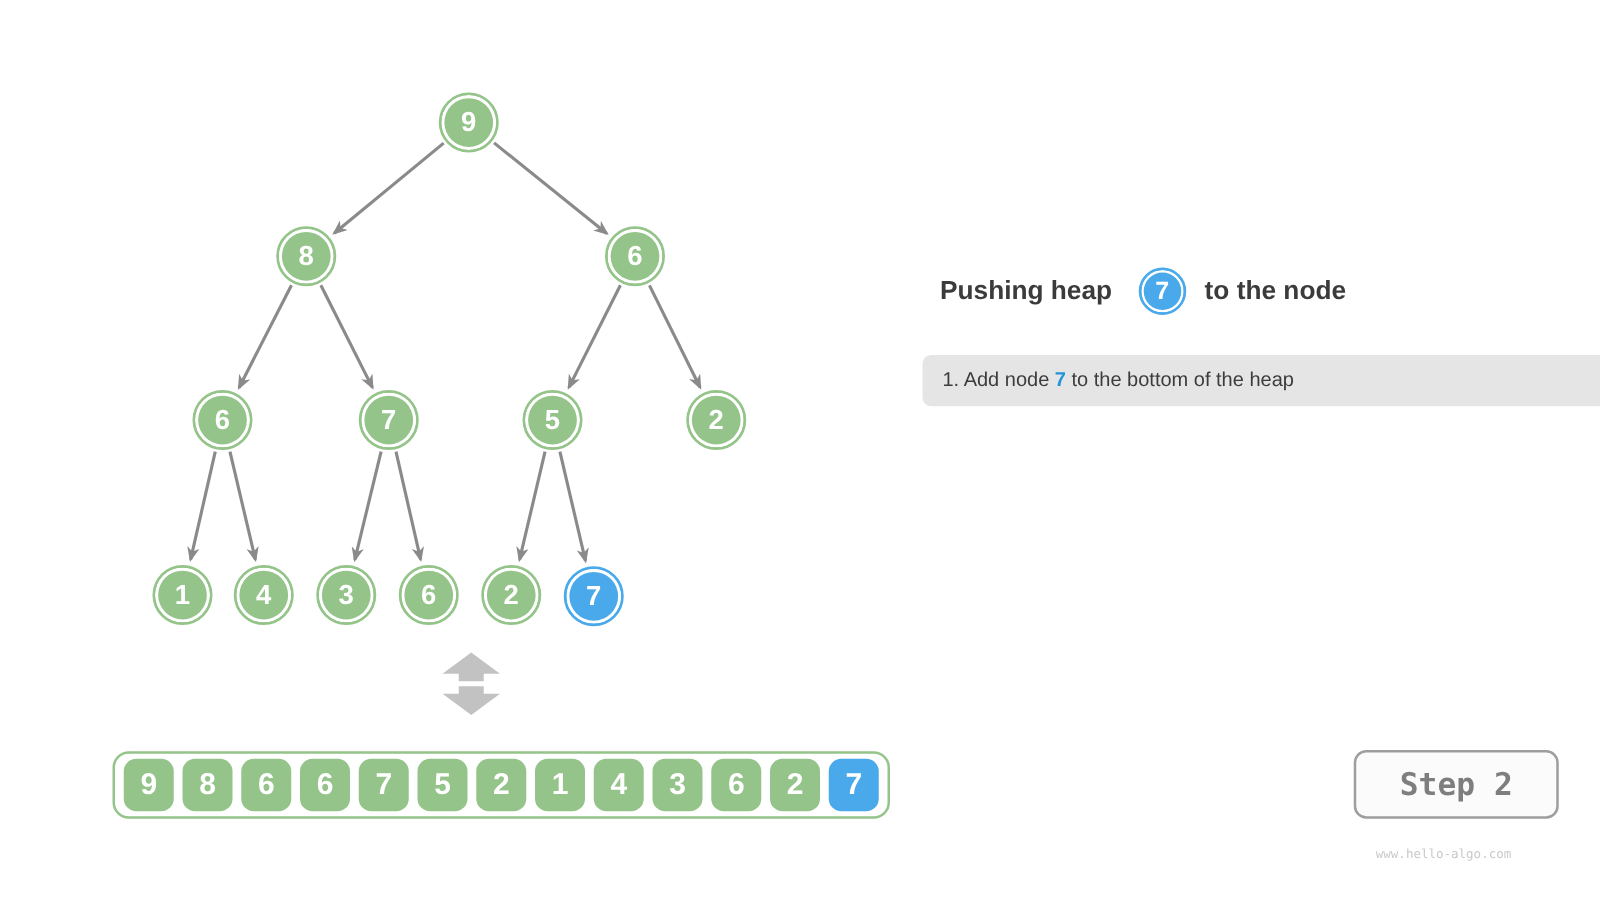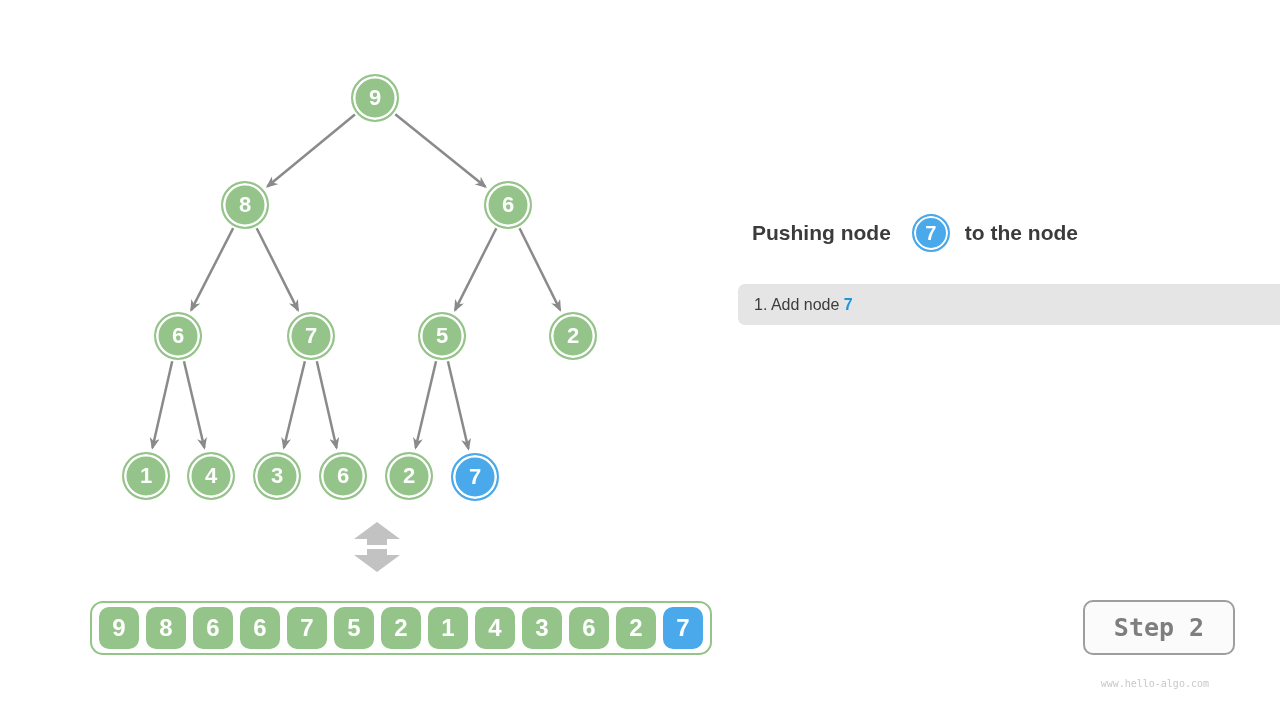--- a/index.html
+++ b/index.html
@@ -104,21 +104,21 @@
     white-space: pre;
   }
   .instruction .hl {
     color: var(--highlight-text);
     font-weight: bold;
   }
   
   .step-button {
     position: absolute;
     left: 1083px; top: 600px;
-    width: 152px; height: 55px;
+    width: 164px; height: 55px;
     box-sizing: border-box;
     background: var(--button-bg);
     border: 2px solid var(--button-border);
     border-radius: 10px;
     display: flex; align-items: center; justify-content: center;
     font-family: "DejaVu Sans Mono", monospace;
     font-size: 25px;
     font-weight: bold;
     color: var(--button-text);
     white-space: pre;
@@ -185,30 +185,31 @@
       <div class="cell">2</div>
       <div class="cell">1</div>
       <div class="cell">4</div>
       <div class="cell">3</div>
       <div class="cell">6</div>
       <div class="cell">2</div>
       <div class="cell blue">7</div>
     </div>
 
   <div class="title">
-    <span>Pushing node</span>
+    <span>Pushing heap</span>
     <span class="badge">
       <span>7</span>
     </span>
     <span>to the node</span>
   </div>
 
   <div class="instruction">
     <span>1. Add node </span>
     <span class="hl">7</span>
+    <span> to the bottom of the heap</span>
   </div>
 
   <div class="step-button">
     <span>Step 2</span>
   </div>
 
   <div class="watermark">www.hello-algo.com</div>
 
 </div>
 

